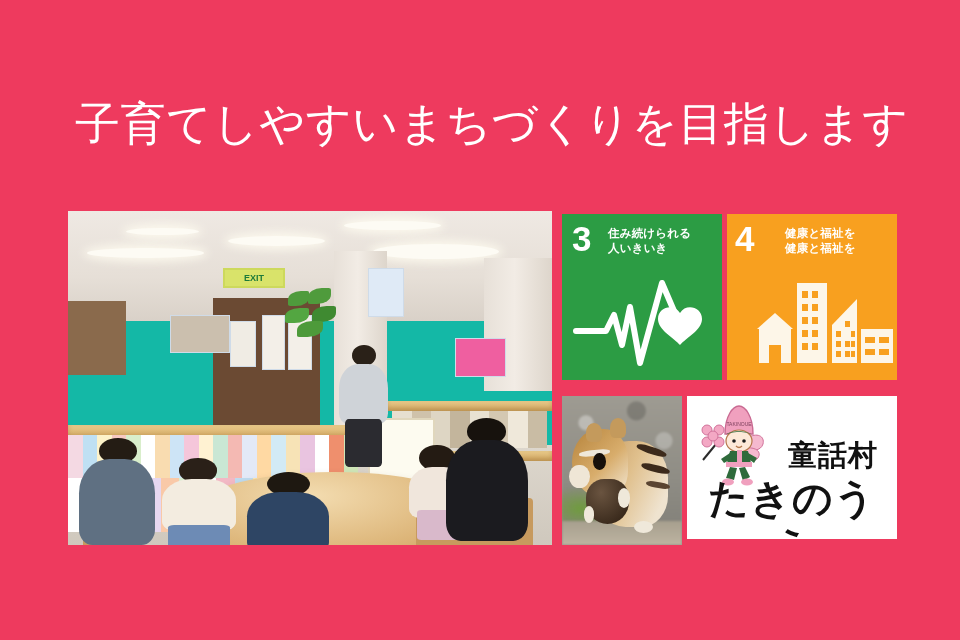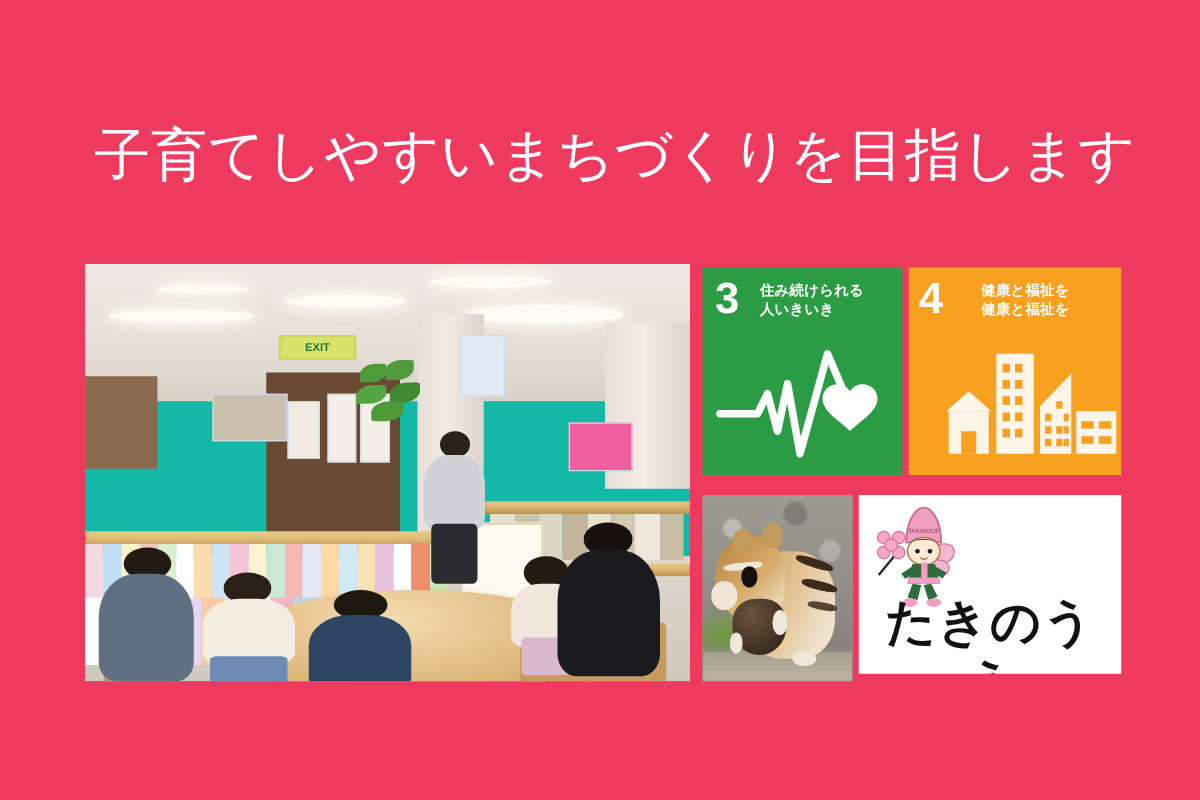--- a/index.html
+++ b/index.html
@@ -472,16 +472,17 @@
 
         <path d="M33 63l-4 11 8 2 3-12z" fill="#2f6b3c"></path>
         <path d="M48 63l5 10-7 4-4-13z" fill="#2f6b3c"></path>
         <ellipse cx="31" cy="78" rx="6" ry="3.5" fill="#f0a0be"></ellipse>
         <ellipse cx="50" cy="78" rx="6" ry="3.5" fill="#f0a0be"></ellipse>
 
         <path d="M33 49l-9 6 3 4 9-5z" fill="#2f6b3c"></path>
         <path d="M51 49l9 5-3 5-8-6z" fill="#2f6b3c"></path>
       </svg>
 
+      <div class="logo-mid">童話村</div>
       <div class="logo-bot">たきのうえ</div>
     </div>
   </div>
 </div>
 
 </body></html>

